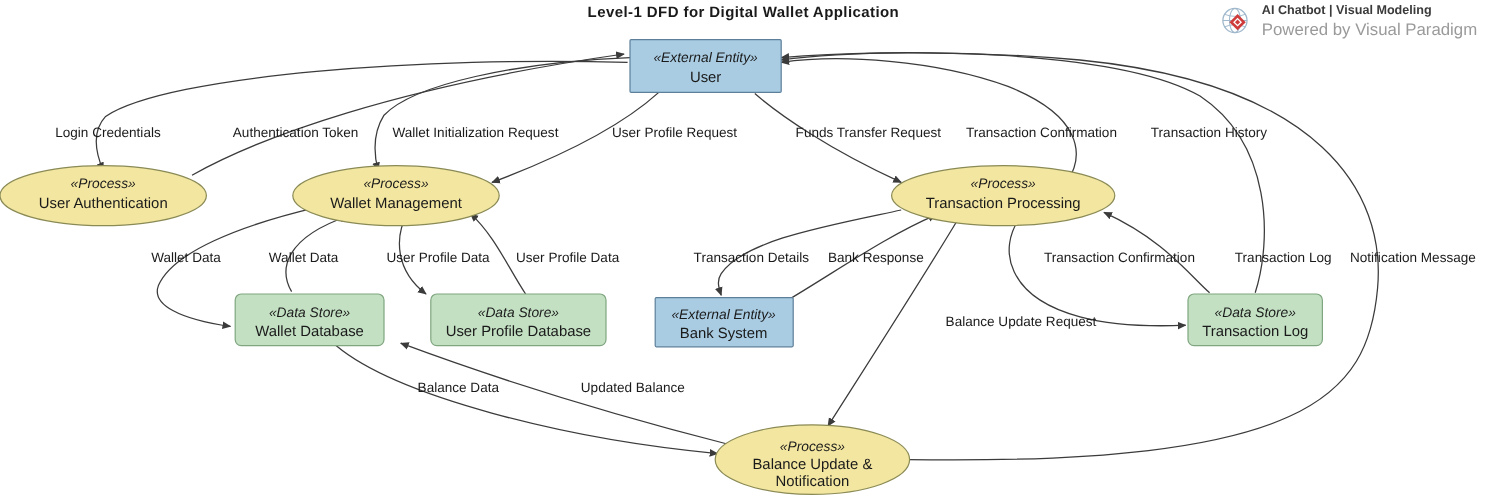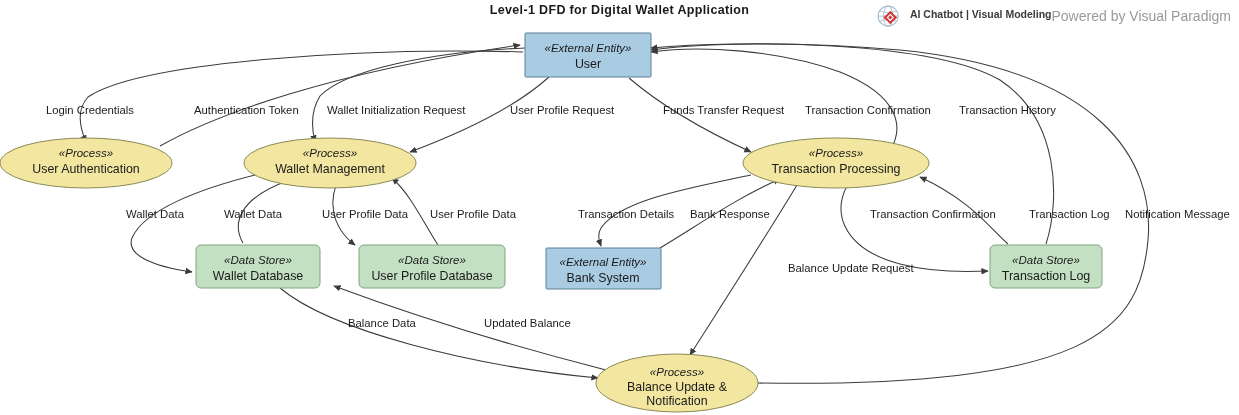--- a/index.html
+++ b/index.html
@@ -39,20 +39,21 @@
     align-items: center;
     gap: 7px;
   }
   .brand-logo {
     width: 28px;
     height: 28px;
     flex: 0 0 28px;
   }
   .brand-text {
     display: flex;
+    flex-direction: column;
     justify-content: center;
     line-height: 1.25;
   }
   .brand-line1 {
     font-size: 10.5px;
     color: #3b3b3b;
     font-weight: bold;
     white-space: nowrap;
   }
   .brand-line2 {

